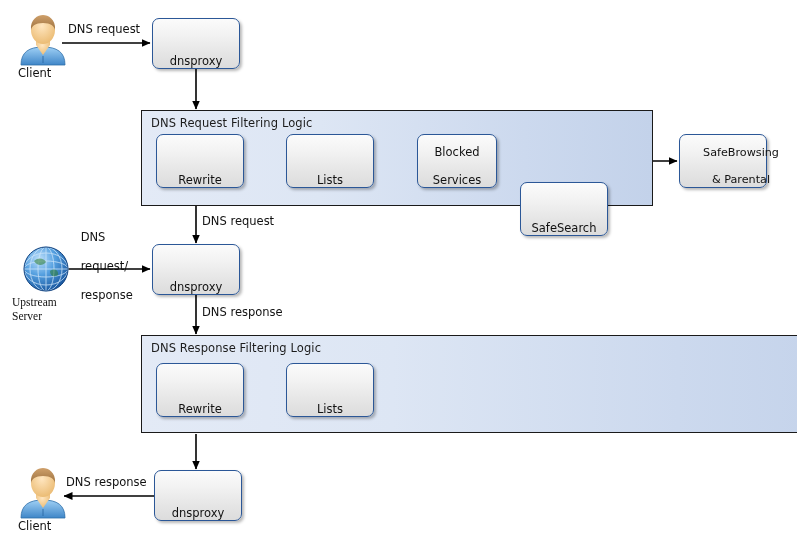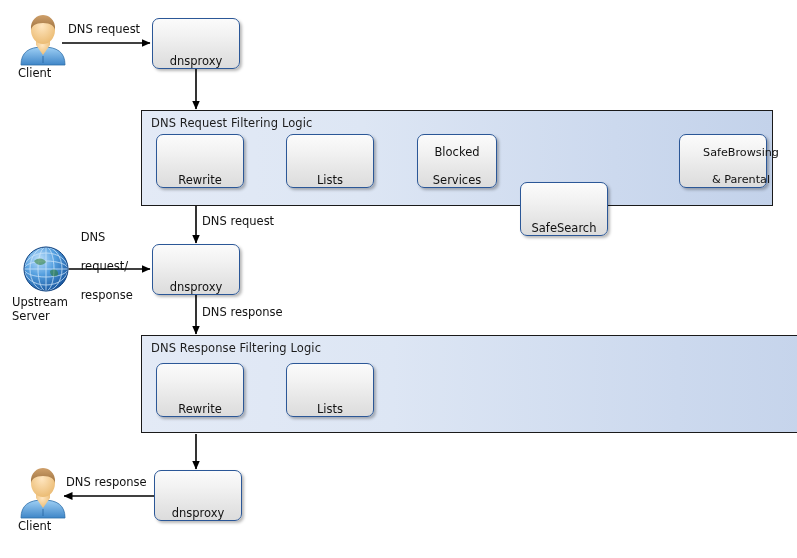--- a/index.html
+++ b/index.html
@@ -124,21 +124,21 @@
         <ellipse cx="26" cy="26" rx="16" ry="22"></ellipse>
         <line x1="4" y1="26" x2="48" y2="26"></line>
         <line x1="26" y1="4" x2="26" y2="48"></line>
       </g>
       <g fill="#2e7d32" opacity="0.55">
         <path d="M14,18 C18,14 24,15 26,19 C23,23 17,23 14,18 Z"></path>
         <path d="M30,28 C34,25 39,27 38,32 C34,35 30,33 30,28 Z"></path>
       </g>
       <circle cx="26" cy="26" r="22" fill="none" stroke="#0d3f7d" stroke-width="1"></circle>
     </svg>
-    <div class="lbl" style="left:-8px;top:52px;width:68px;">Upstream
+    <div class="lbl" style="left:-8px;top:52px;width:68px;font-family:Liberation Serif, serif;">Upstream
 Server</div>
   </div>
 
   <div class="actor" style="left:18px;top:467px;width:50px;height:66px;">
     <svg width="50" height="52" viewBox="0 0 50 52">
       <path d="M3,51 C3,38 11,33 25,33 C39,33 47,38 47,51 Z" fill="url(#shirt1)" stroke="#2f6fa8" stroke-width="0.8"></path>
       <path d="M18,31 L25,41 L32,31 L32,26 L18,26 Z" fill="url(#skin1)"></path>
       <ellipse cx="25" cy="16" rx="12" ry="14" fill="url(#skin1)"></ellipse>
       <path d="M13,16 C12,5 20,1 25,1 C30,1 38,5 37,16 C36,12 33,9 25,9 C17,9 14,12 13,16 Z" fill="url(#hair1)"></path>
       <path d="M25,42 L25,49" stroke="#2a6aa5" stroke-width="0.9"></path>
@@ -151,21 +151,21 @@
   </div>
 
   <div class="node" style="left:152px;top:244px;width:88px;height:51px;">
     <span>dnsproxy</span>
   </div>
 
   <div class="node" style="left:154px;top:470px;width:88px;height:51px;">
     <span>dnsproxy</span>
   </div>
 
-  <div class="group" style="left:141px;top:110px;width:632px;height:96px;">
+  <div class="group" style="left:141px;top:110px;width:512px;height:96px;">
     <div class="group-title">DNS Request Filtering Logic</div>
   </div>
 
   <div class="node" style="left:156px;top:134px;width:88px;height:54px;">
     <span>Rewrite</span>
   </div>
 
   <div class="node" style="left:286px;top:134px;width:88px;height:54px;">
     <span>Lists</span>
   </div>

